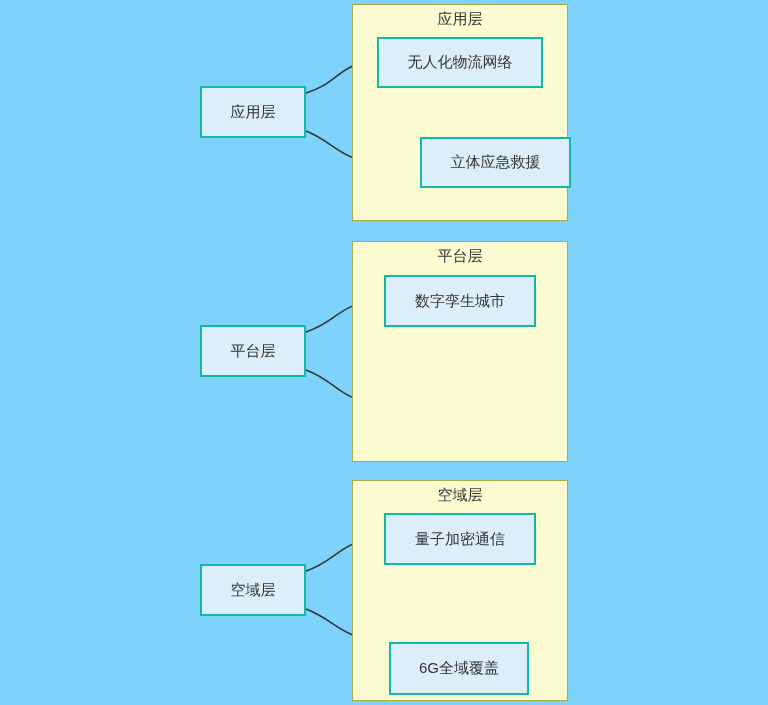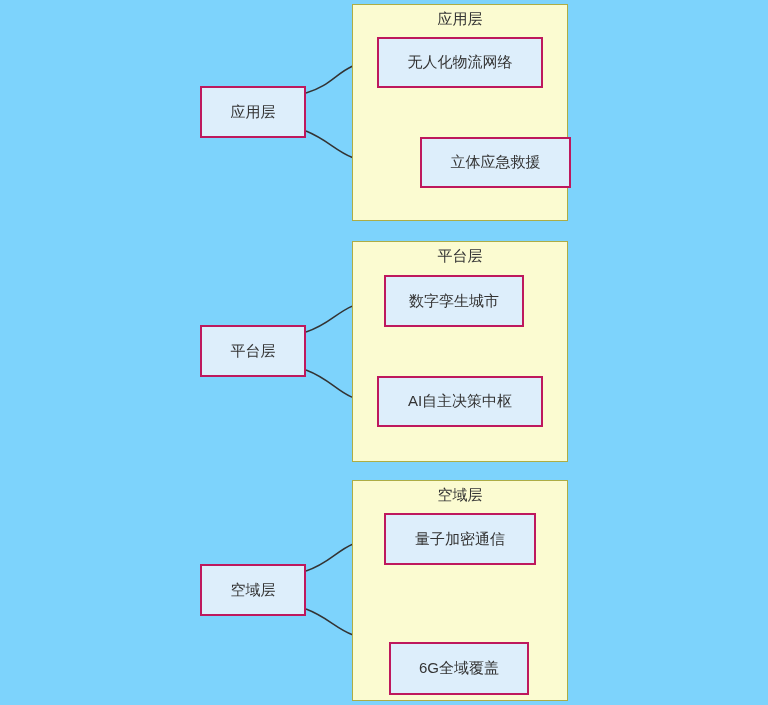--- a/index.html
+++ b/index.html
@@ -19,21 +19,21 @@
   .cluster-title {
     width:100%;
     text-align:center;
     padding-top:5px;
     font-size:15px;
     color:#333333;
   }
   .node {
     position:absolute;
     background:#ddeefb;
-    border:2px solid #be185d;
+    border:2px solid #14b8a6;
     box-sizing:border-box;
     display:flex;
     align-items:center;
     justify-content:center;
     font-size:15px;
     color:#333333;
     white-space:nowrap;
   }
   svg.edges {
     position:absolute;
@@ -70,22 +70,21 @@
     <div class="cluster-title">应用层</div>
   </div>
   <div class="node" style="left:200px; top:86px; width:106px; height:52px;">应用层</div>
   <div class="node" style="left:377px; top:37px; width:166px; height:51px;">无人化物流网络</div>
   <div class="node" style="left:385px; top:137px; width:151px; height:51px;margin-left:35px;">立体应急救援</div>
 
   <div class="cluster" style="left:352px; top:241px; width:216px; height:221px;">
     <div class="cluster-title">平台层</div>
   </div>
   <div class="node" style="left:200px; top:325px; width:106px; height:52px;">平台层</div>
-  <div class="node" style="left:384px; top:275px; width:140px; height:52px;">数字孪生城市</div>
-  <div class="node" style="left:377px; top:376px; width:166px; height:51px;">AI自主决策中枢</div>
+  <div class="node" style="left:384px; top:275px; width:152px; height:52px;">数字孪生城市</div>
 
   <div class="cluster" style="left:352px; top:480px; width:216px; height:221px;">
     <div class="cluster-title">空域层</div>
   </div>
   <div class="node" style="left:200px; top:564px; width:106px; height:52px;">空域层</div>
   <div class="node" style="left:384px; top:513px; width:152px; height:52px;text-align:right;">量子加密通信</div>
   <div class="node" style="left:389px; top:642px; width:140px; height:53px;">6G全域覆盖</div>
 
 </div>
 

